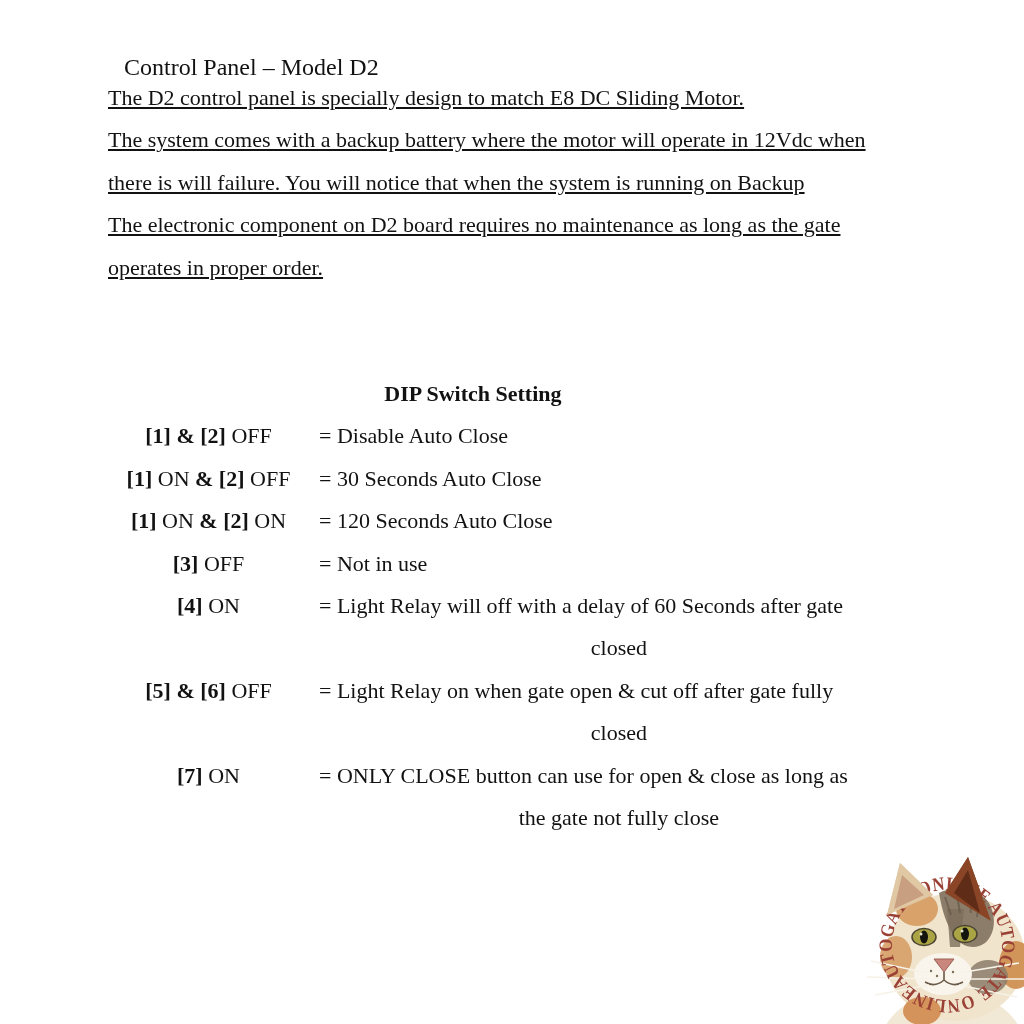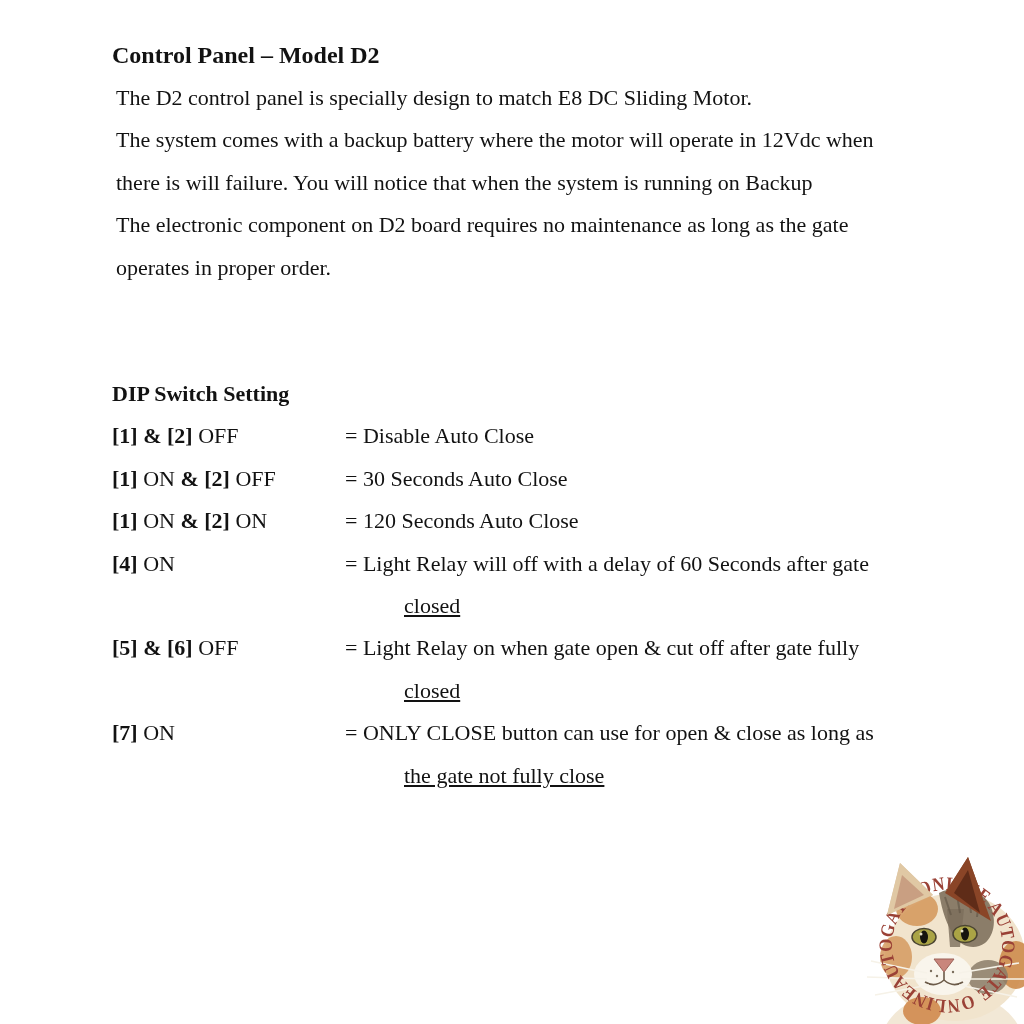--- a/index.html
+++ b/index.html
@@ -6,32 +6,32 @@
   .page {
     position:relative;
     width:1024px; height:1024px;
     background:#ffffff;
     overflow:hidden;
     font-family:"Liberation Serif", serif;
     color:#121212;
   }
   .title {
     position:absolute; left:112px; top:38px;
-    margin:0; font-size:24px; line-height:34px; font-weight:bold;
+    margin:12px; font-size:24px; line-height:34px; font-weight:normal;
     white-space:pre;
   }
-  .intro { position:absolute; left:116px; top:77px; }
-  .dip   { position:absolute; left:112px; top:373px; }
+  .intro { position:absolute; left:108px; top:77px;text-decoration:underline; }
+  .dip   { position:absolute; left:98px; top:373px;text-align:center; }
   .line  { height:42.4px; line-height:42.4px; font-size:22px; white-space:pre; }
   .heading { font-weight:bold; }
   .row   { display:flex; }
   .lbl   { flex:0 0 221px; width:221px; white-space:pre; }
   .lbl b { font-weight:bold; }
-  .val   { white-space:pre;margin-left:12px; }
-  .cont  { padding-left:292px;text-decoration:underline; }
+  .val   { white-space:pre; }
+  .cont  { padding-left:292px; }
   .watermark { position:absolute; left:827px; top:825px; width:240px; height:240px; }
 </style>
 </head>
 <body>
 
 <div class="page">
 
   <h1 class="title">Control Panel – Model D2</h1>
 
   <div class="intro">
@@ -49,20 +49,24 @@
       <span class="lbl"><b>[1] &amp; [2]</b><span> OFF</span></span>
       <span class="val">= Disable Auto Close</span>
     </div>
     <div class="line row">
       <span class="lbl"><b>[1]</b><span> ON </span><b>&amp; [2]</b><span> OFF</span></span>
       <span class="val">= 30 Seconds Auto Close</span>
     </div>
     <div class="line row">
       <span class="lbl"><b>[1]</b><span> ON </span><b>&amp; [2]</b><span> ON</span></span>
       <span class="val">= 120 Seconds Auto Close</span>
+    </div>
+    <div class="line row">
+      <span class="lbl"><b>[3]</b><span> OFF</span></span>
+      <span class="val">= Not in use</span>
     </div>
     <div class="line row">
       <span class="lbl"><b>[4]</b><span> ON</span></span>
       <span class="val">= Light Relay will off with a delay of 60 Seconds after gate</span>
     </div>
     <div class="line cont">closed</div>
     <div class="line row">
       <span class="lbl"><b>[5] &amp; [6]</b><span> OFF</span></span>
       <span class="val">= Light Relay on when gate open &amp; cut off after gate fully</span>
     </div>

